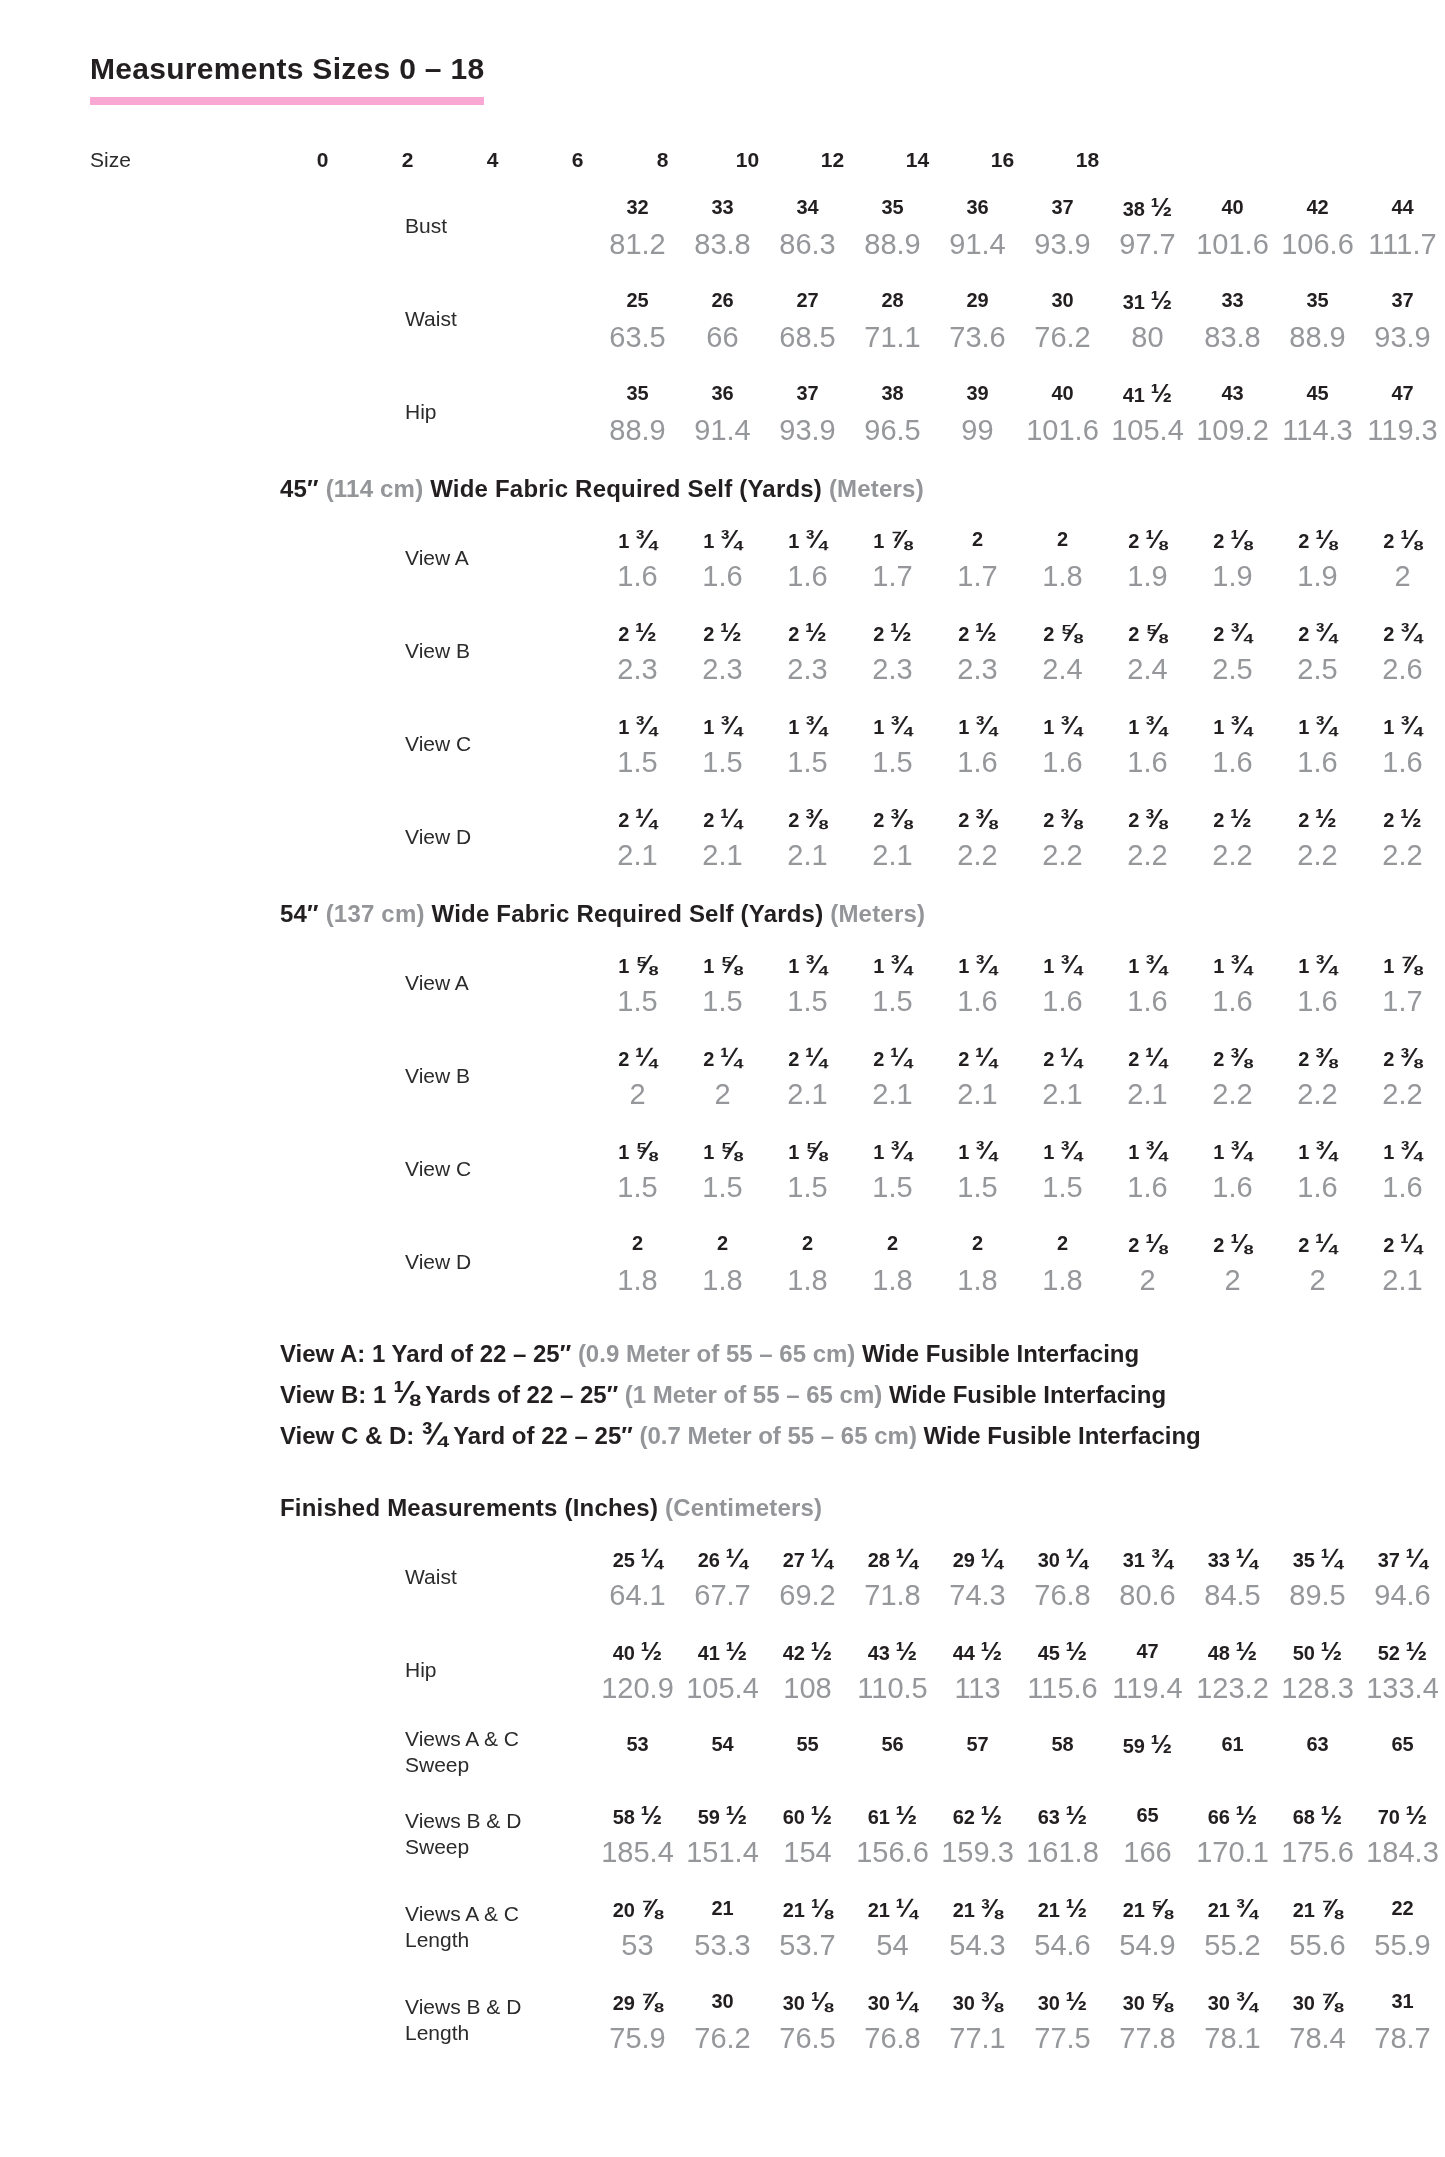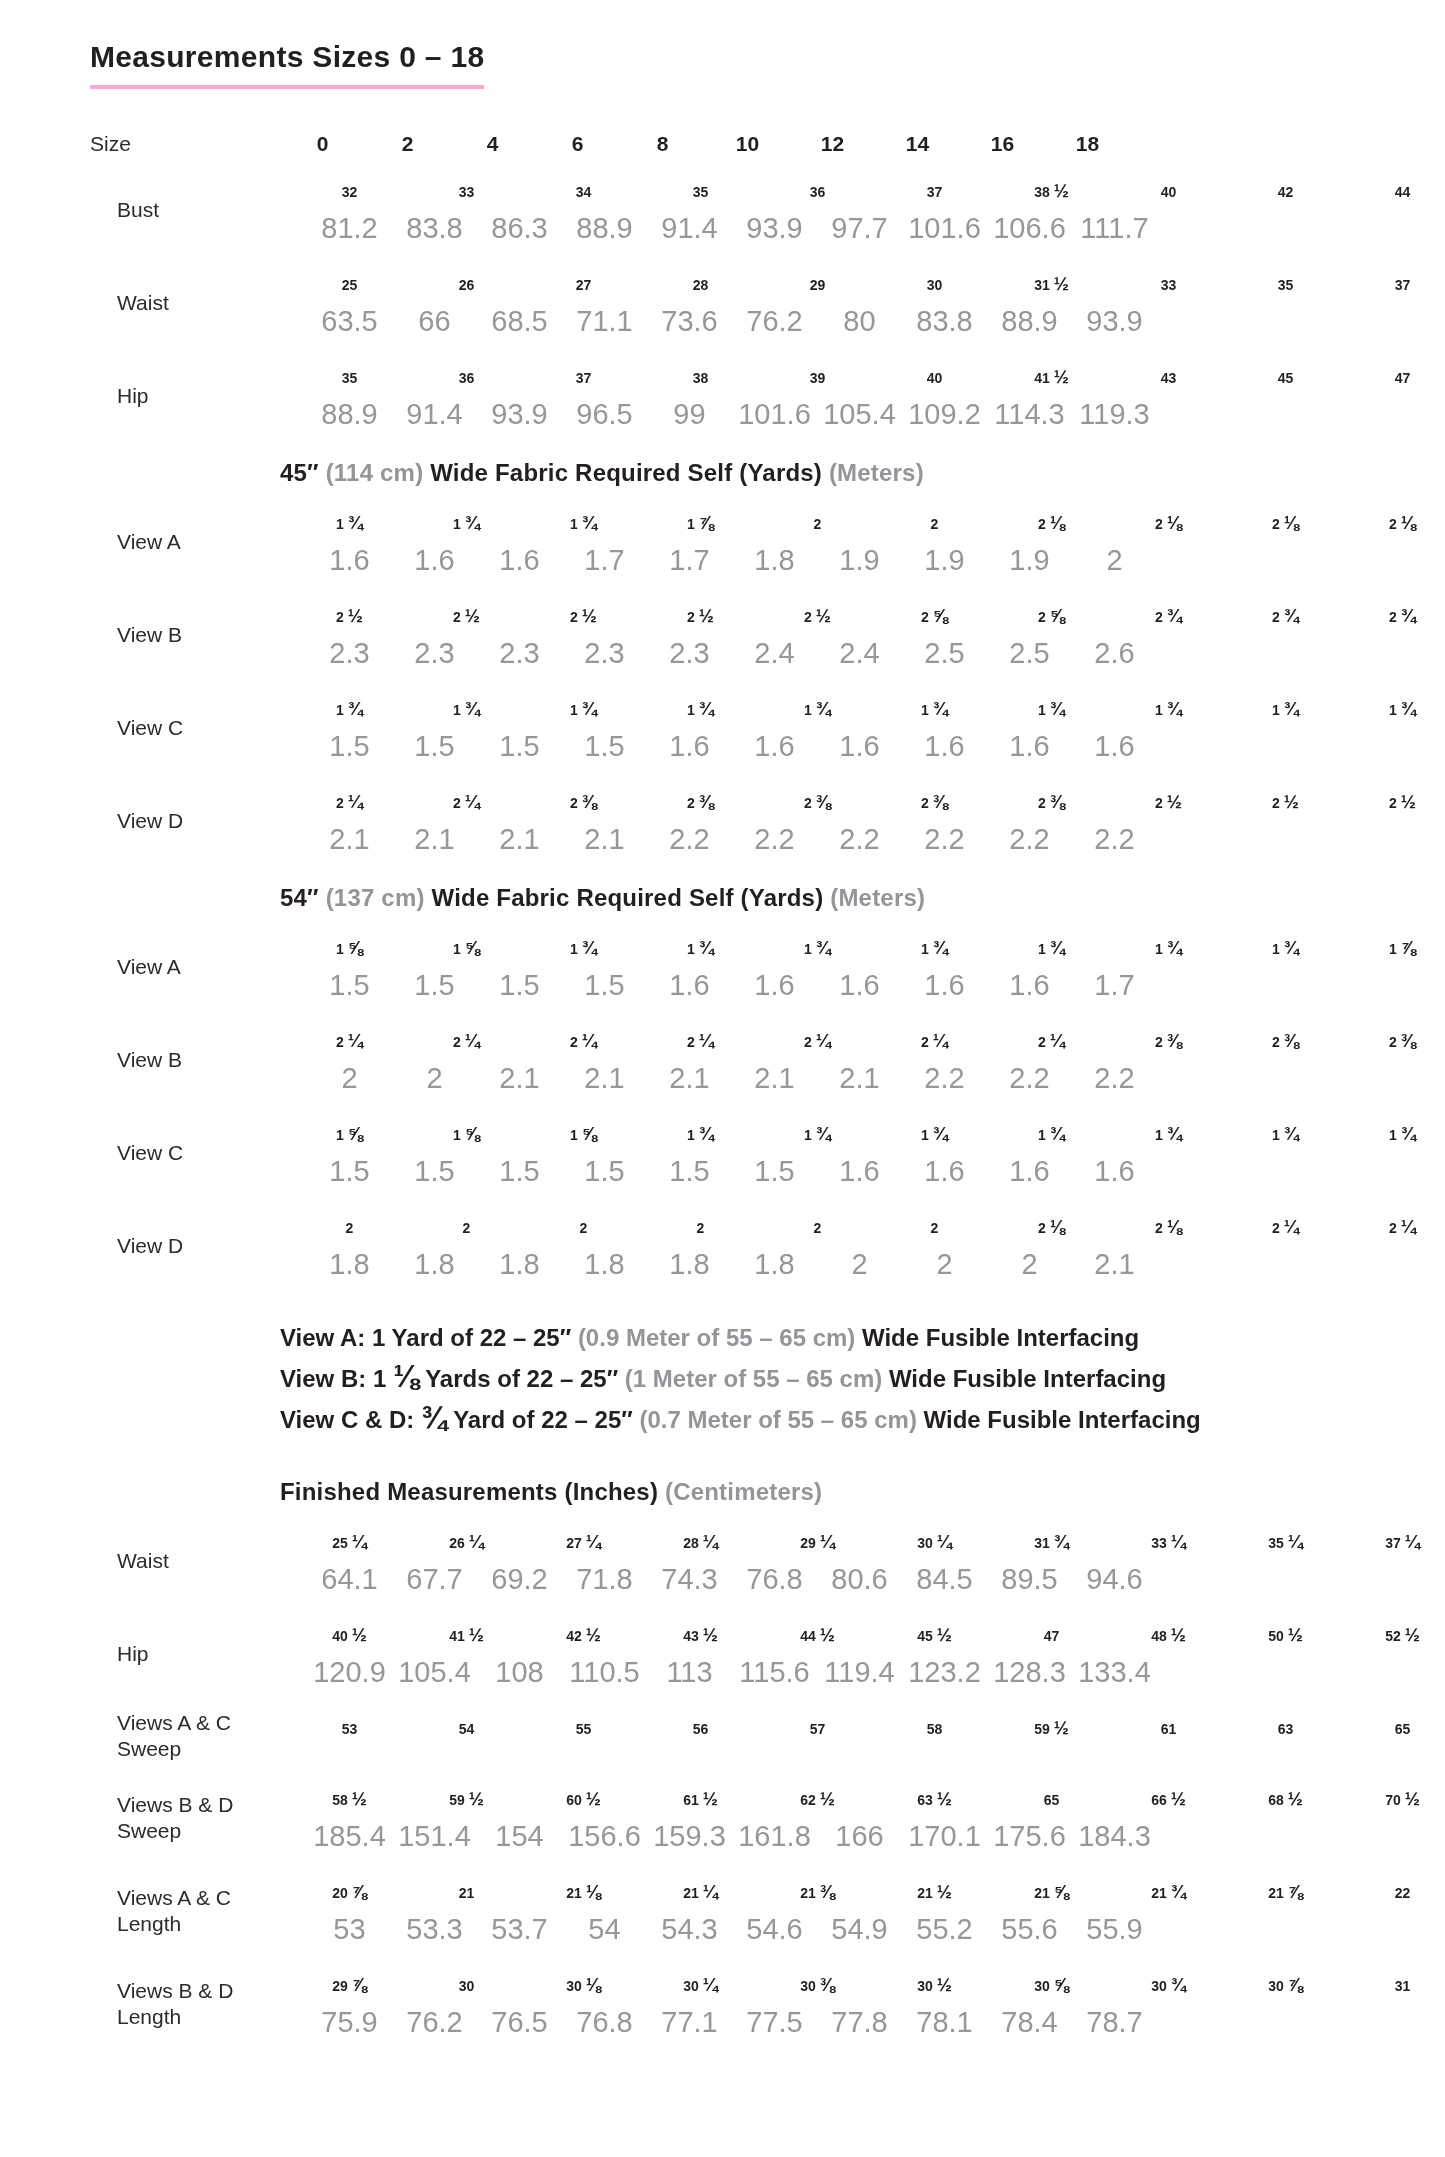--- a/index.html
+++ b/index.html
@@ -7,39 +7,39 @@
     width:1445px; min-height:2157px;
     font-family:"Liberation Sans","DejaVu Sans",sans-serif;
     color:#231f20;
     -webkit-font-smoothing:antialiased;
   }
   .page { padding:40px 0 30px 90px; }
 
   .title {
     display:inline-block;
     font-size:30px; font-weight:700; letter-spacing:.3px;
-    margin:0 0 40px 0; padding-bottom:11px;
-    border-bottom:4px solid #f9a8d4;
+    margin:12px 0 40px 0; padding-bottom:11px;
+    border-bottom:8px solid #f9a8d4;
   }
 
   .sec-h { margin:26px 0 18px 190px; font-size:24px; font-weight:700; letter-spacing:.2px; }
   .hb { color:#231f20; }
   .hg { color:#939598; }
 
   .sizerow { display:flex; margin-bottom:14px; }
   .mrow { display:flex; margin-bottom:19px;justify-content:flex-end; }
 
   .rlabel {
     width:190px; flex:0 0 190px;
     display:flex; flex-direction:column; justify-content:center;
     font-size:21px; line-height:26px; color:#2b2b2b;
   }
   .vline { display:flex; height:37px; align-items:center; }
   .szline { height:30px; font-size:21px; font-weight:700; }
-  .vline.inch { font-size:14px; font-weight:700; color:#231f20;gap:32px; }
+  .vline.inch { font-size:20px; font-weight:700; color:#231f20; }
   .vline.metric { font-size:29px; font-weight:400; color:#95979a; }
   .vcell { width:85px; flex:0 0 85px; text-align:center; white-space:nowrap; }
   .fr { font-size:1.3em; line-height:1; }
 
   .notes { margin:34px 0 38px 190px; }
   .note { font-size:24px; font-weight:700; line-height:41px; white-space:nowrap; }
   .nb { color:#231f20; }
   .ng { color:#939598; }
 </style>
 </head>

